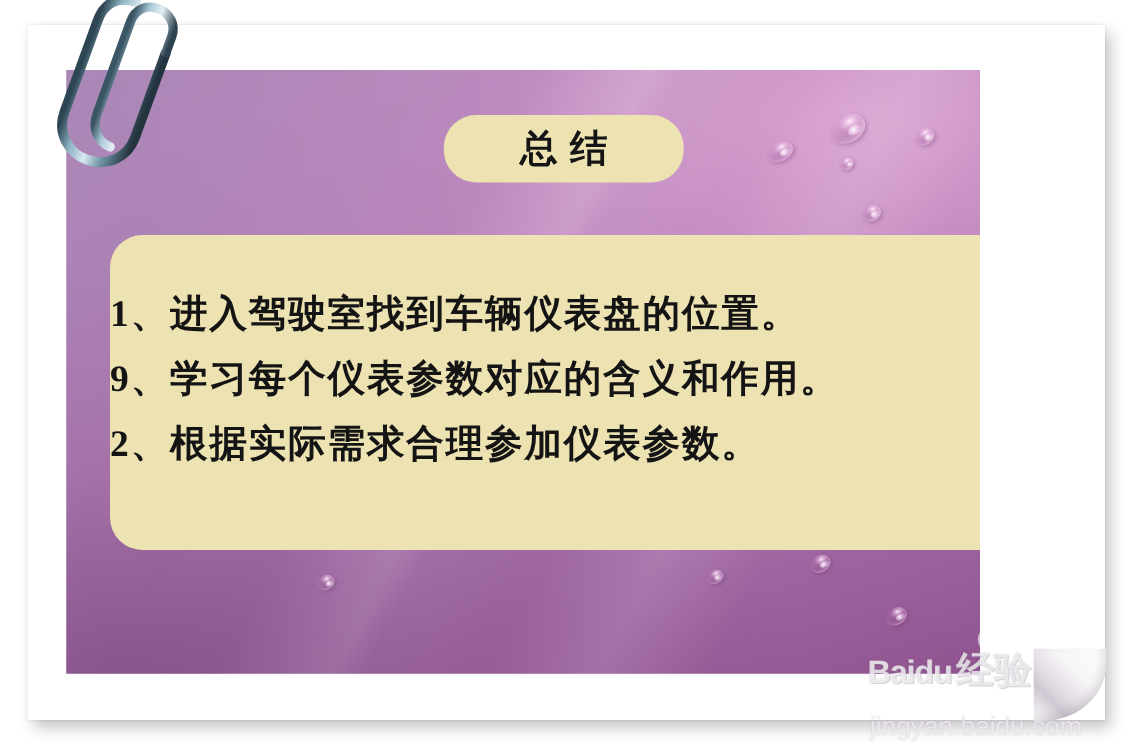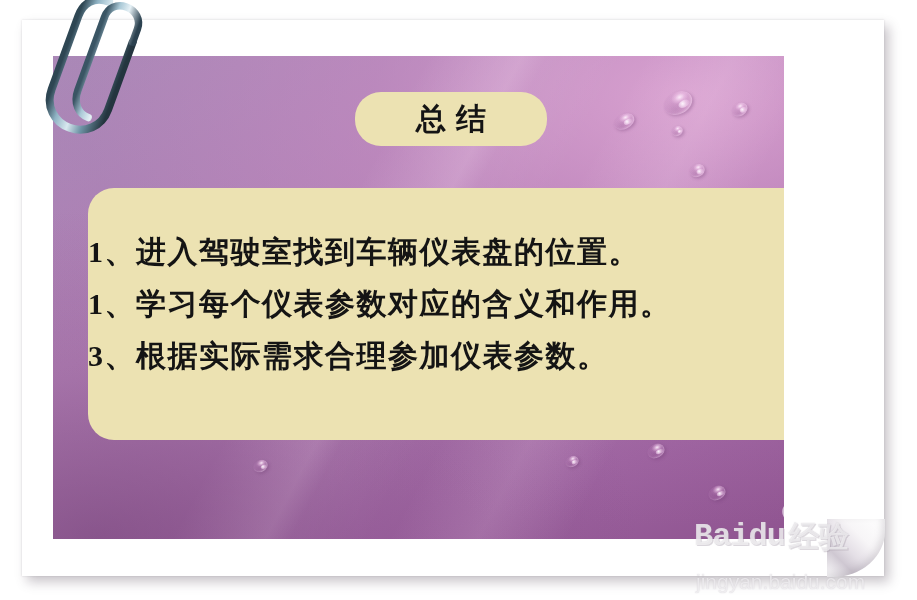--- a/index.html
+++ b/index.html
@@ -191,22 +191,22 @@
   }
   .wm-row {
     position: absolute;
     left: 0;
     top: 0;
     display: flex;
     align-items: flex-end;
     height: 40px;
   }
   .wm-baidu {
-    font-family: Liberation Mono, monospace;
-    font-size: 32px;
+    font-family: Liberation Sans, sans-serif;
+    font-size: 26px;
     font-weight: 700;
     color: rgba(255,255,255,0.72);
     text-shadow: 0 0 1px rgba(150,140,155,0.55),
                  1px 1px 0 rgba(150,140,155,0.30);
     letter-spacing: -1px;
     line-height: 34px;
   }
   .wm-jy {
     font-family: "Liberation Sans", "DejaVu Sans", sans-serif;
     font-size: 30px;
@@ -265,22 +265,22 @@
     <div class="drop" style="left:200px;top:404px;width:15px;height:12px;transform:rotate(-25deg);"></div>
     <div class="drop" style="left:655px;top:430px;width:18px;height:14px;transform:rotate(-25deg);"></div>
     <div class="drop" style="left:330px;top:44px;width:14px;height:11px;transform:rotate(-25deg);"></div>
 
     <div class="panel title-panel" style="left:302px;top:36px;">
       <span class="title-text">总结</span>
     </div>
 
     <div class="panel body-panel" style="left:35px;top:132px;">
       <div class="body-line">1、进入驾驶室找到车辆仪表盘的位置。</div>
-      <div class="body-line">1、学习每个仪表参数对应的含义和作用。</div>
-      <div class="body-line">3、根据实际需求合理参加仪表参数。</div>
+      <div class="body-line">9、学习每个仪表参数对应的含义和作用。</div>
+      <div class="body-line">2、根据实际需求合理参加仪表参数。</div>
     </div>
   </div>
 
   <svg class="paperclip" viewBox="0 0 150 160">
     <defs>
       <linearGradient id="clipg" x1="0" y1="0" x2="1" y2="0">
         <stop offset="0%" stop-color="#2e4653"></stop>
         <stop offset="22%" stop-color="#8fb3c4"></stop>
         <stop offset="45%" stop-color="#d8e8ef"></stop>
         <stop offset="68%" stop-color="#6f94a6"></stop>

